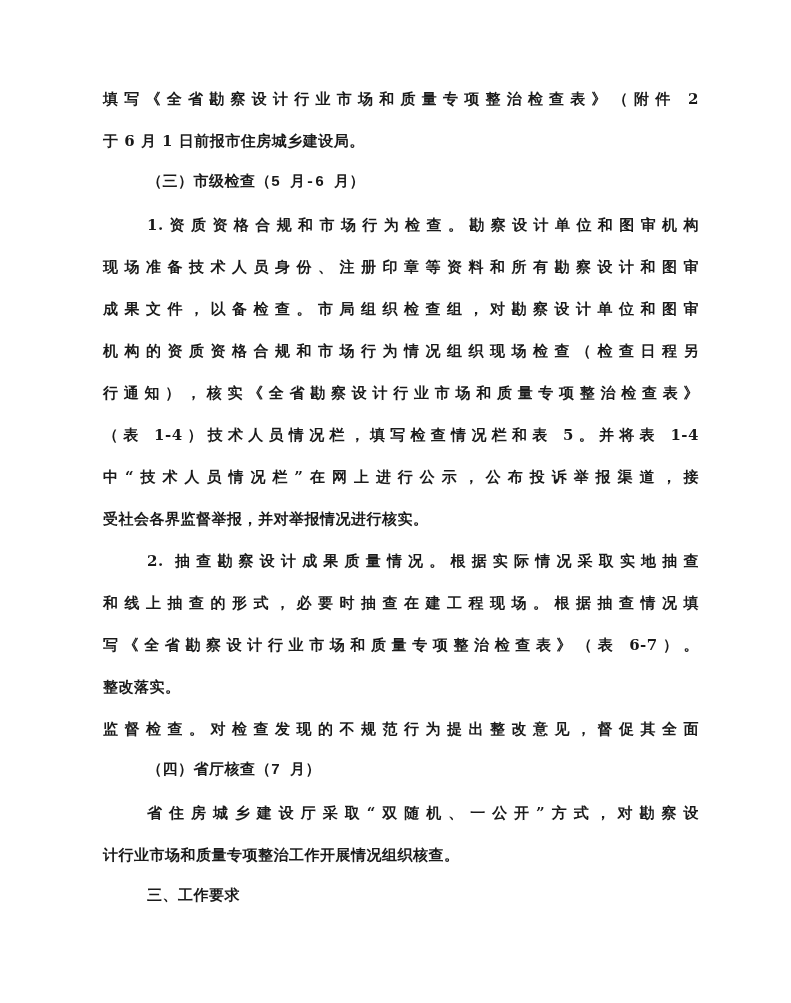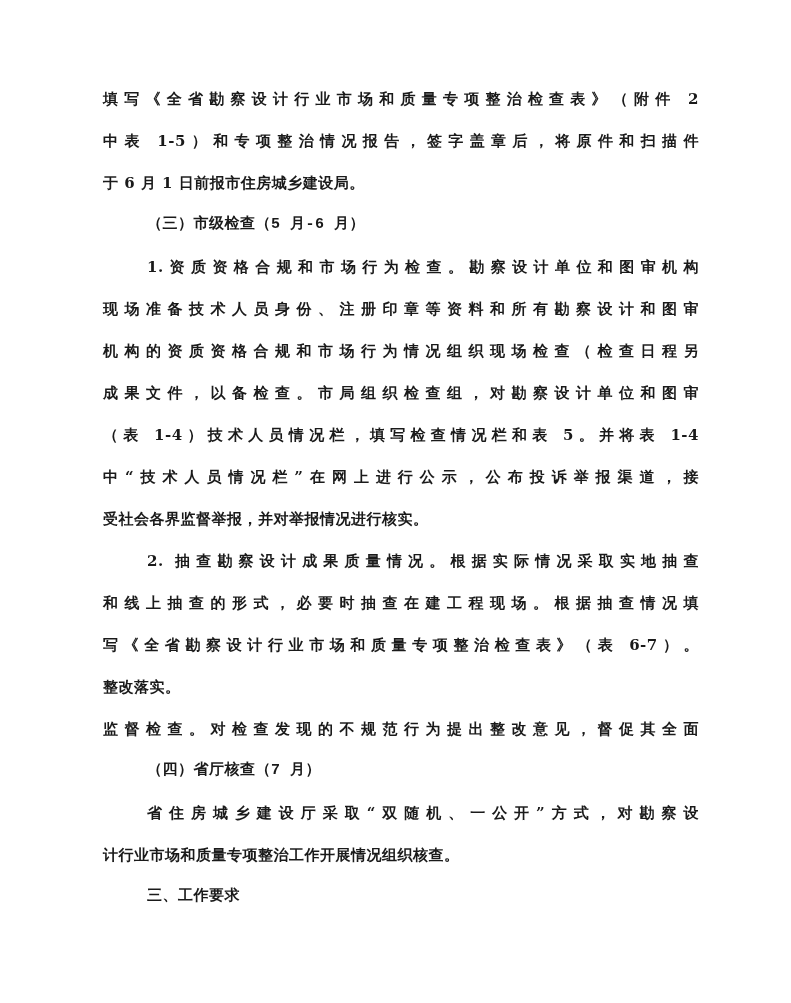--- a/index.html
+++ b/index.html
@@ -14,27 +14,27 @@
   .line { display: block; white-space: nowrap; height: 42px; text-align-last: justify; }
   .line.last { text-align-last: left; }
   .indent { padding-left: 44px; }
   .heading { padding-left: 44px; text-align-last: left; font-family: Liberation Mono, monospace; }
 </style>
 </head>
 <body>
 
 <div class="page">
   <span class="line">填写《全省勘察设计行业市场和质量专项整治检查表》（附件 2</span>
-  <span class="line">中表 1-5）和专项整治情况报告，签字盖章后，将原件和扫描件</span>
   <span class="line last">于 6 月 1 日前报市住房城乡建设局。</span>
   <span class="line heading">（三）市级检查（5 月-6 月）</span>
   <span class="line indent">1.资质资格合规和市场行为检查。勘察设计单位和图审机构</span>
   <span class="line">现场准备技术人员身份、注册印章等资料和所有勘察设计和图审</span>
+  <span class="line">成果文件，以备检查。市局组织检查组，对勘察设计单位和图审</span>
   <span class="line">机构的资质资格合规和市场行为情况组织现场检查（检查日程另</span>
-  <span class="line">成果文件，以备检查。市局组织检查组，对勘察设计单位和图审</span>
+  <span class="line">行通知），核实《全省勘察设计行业市场和质量专项整治检查表》</span>
   <span class="line">（表 1-4）技术人员情况栏，填写检查情况栏和表 5。并将表 1-4</span>
   <span class="line">中“技术人员情况栏”在网上进行公示，公布投诉举报渠道，接</span>
   <span class="line last">受社会各界监督举报，并对举报情况进行核实。</span>
   <span class="line indent">2. 抽查勘察设计成果质量情况。根据实际情况采取实地抽查</span>
   <span class="line">和线上抽查的形式，必要时抽查在建工程现场。根据抽查情况填</span>
   <span class="line">写《全省勘察设计行业市场和质量专项整治检查表》（表 6-7）。</span>
   <span class="line last">整改落实。</span>
   <span class="line">监督检查。对检查发现的不规范行为提出整改意见，督促其全面</span>
   <span class="line heading">（四）省厅核查（7 月）</span>
   <span class="line indent">省住房城乡建设厅采取“双随机、一公开”方式，对勘察设</span>

